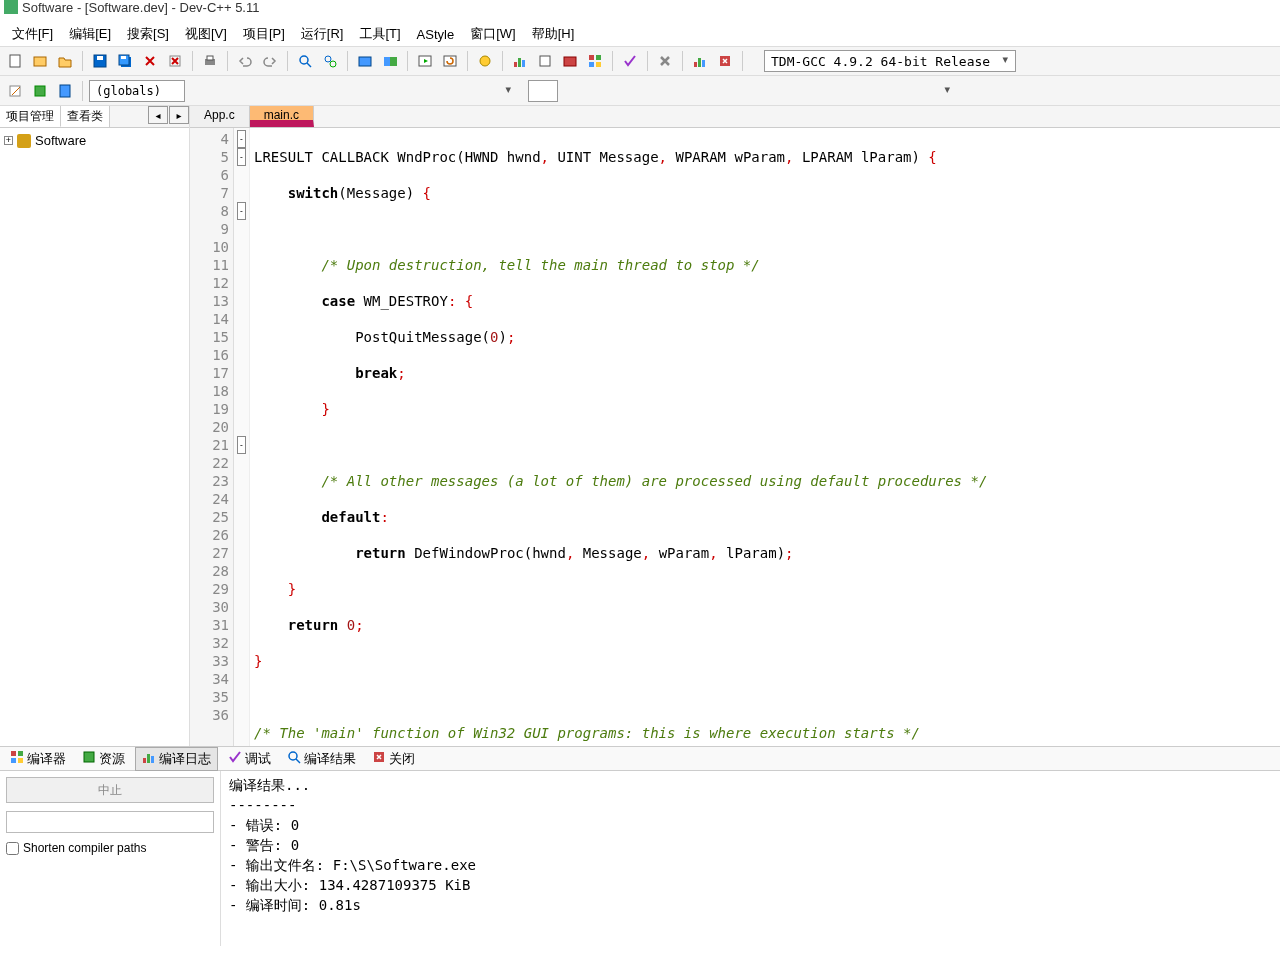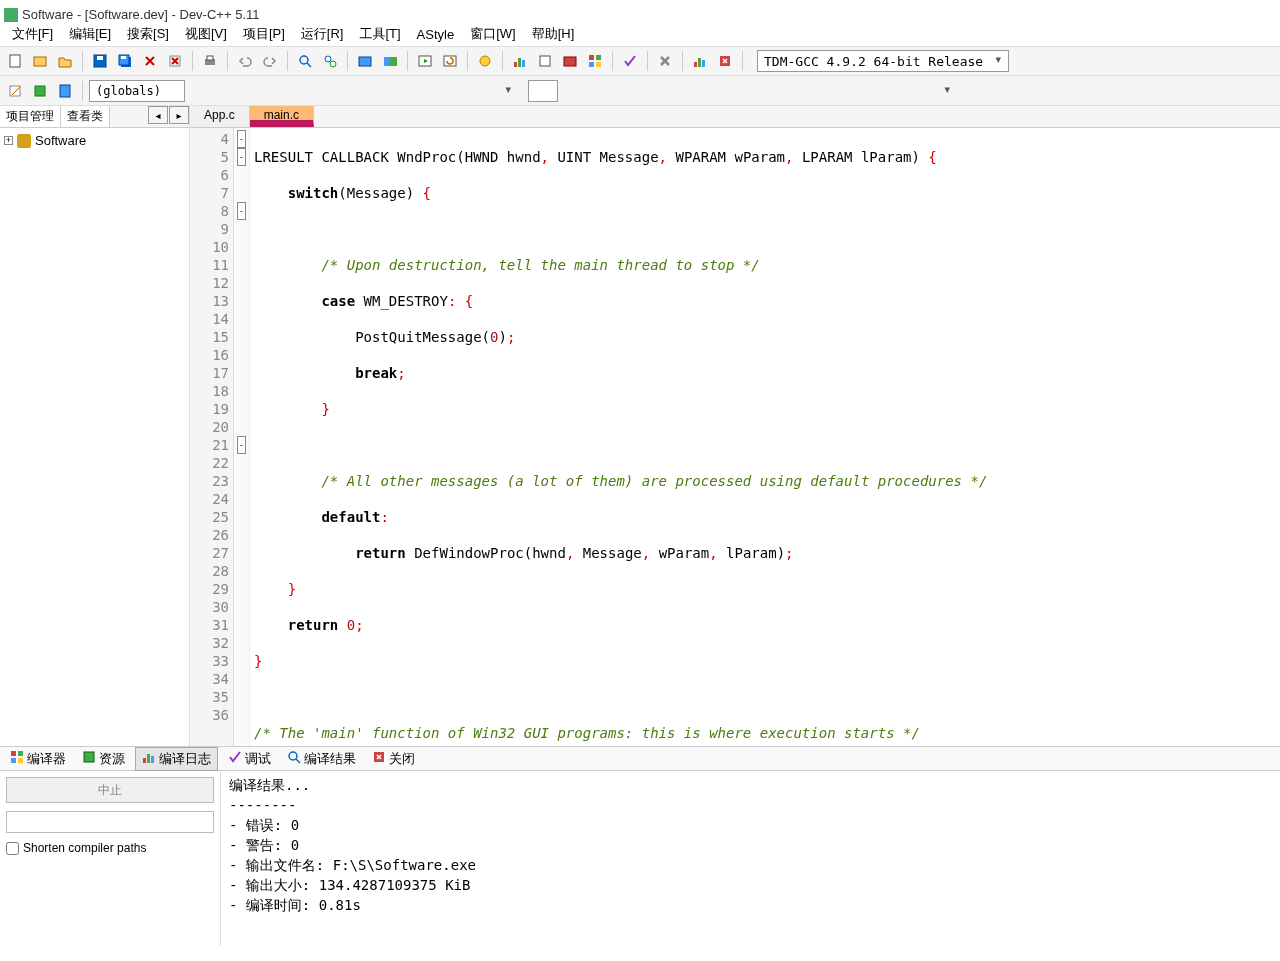--- a/index.html
+++ b/index.html
@@ -1,24 +1,24 @@
 <!DOCTYPE html>
 <html><head>
 <meta charset="utf-8">
 <style>
 *{box-sizing:border-box;margin:0;padding:0}
 body{font-family:"Microsoft YaHei",Arial,sans-serif;font-size:12px;background:#fff;color:#000;overflow:hidden;width:1280px;height:961px;position:relative}
-.titlebar{height:22px;display:flex;align-items:flex-end;padding-left:4px;font-size:13px;color:#333}
+.titlebar{height:22px;display:flex;align-items:flex-start;padding-left:4px;font-size:13px;color:#333}
 .titlebar .ico{width:14px;height:14px;margin-right:4px;background:#4a6;display:inline-block}
 .menubar{height:24px;display:flex;align-items:center;padding:0 4px;font-size:13px}
 .menubar span{padding:2px 8px;cursor:pointer}
 .toolbar{height:30px;border-top:1px solid #ddd;border-bottom:1px solid #ddd;display:flex;align-items:center;padding:2px 4px;gap:3px;background:#f5f5f5}
 .tbtn{width:22px;height:22px;display:flex;align-items:center;justify-content:center;cursor:pointer;border:1px solid transparent}
 .tsep{width:1px;height:20px;background:#ccc;margin:0 3px}
-.compiler-sel{margin-left:8px;flex:0 0 300px;height:22px;border:1px solid #999;background:#fff;font-family:Consolas,monospace;font-size:13px;padding:0 24px 0 6px;appearance:none;position:relative}
+.compiler-sel{margin-left:15px;flex:0 0 300px;height:22px;border:1px solid #999;background:#fff;font-family:Consolas,monospace;font-size:13px;padding:0 24px 0 6px;appearance:none;position:relative}
 .compiler-wrap{position:relative}
 .compiler-wrap::after{content:"▾";position:absolute;right:8px;top:3px;font-size:11px;color:#555;pointer-events:none}
 .tab-toolbar{height:30px;border-bottom:1px solid #ddd;display:flex;align-items:center;padding:2px 4px;gap:3px;background:#f5f5f5}
 .dd{flex:1;max-width:430px;height:22px;border:1px solid #999;background:#fff;padding:0 22px 0 6px;font-size:12px;appearance:none;font-family:Consolas,monospace}
 .dd-wrap{position:relative;flex:1;max-width:430px}
 .dd-wrap::after{content:"▾";position:absolute;right:8px;top:3px;font-size:11px;color:#555;pointer-events:none}
 .dd2-wrap{position:relative;flex:1;max-width:430px;margin-left:6px}
 .dd2-wrap::after{content:"▾";position:absolute;right:8px;top:3px;font-size:11px;color:#555;pointer-events:none}
 .main{display:flex;height:640px}
 .sidebar{width:190px;border-right:1px solid #ddd;display:flex;flex-direction:column}

